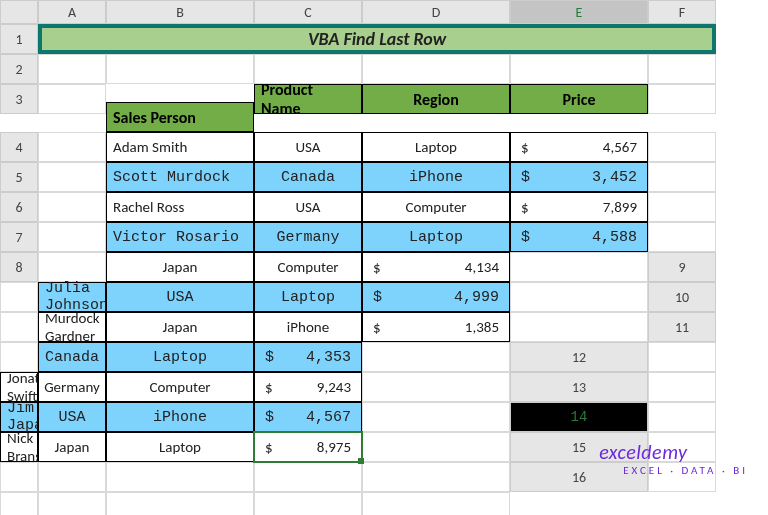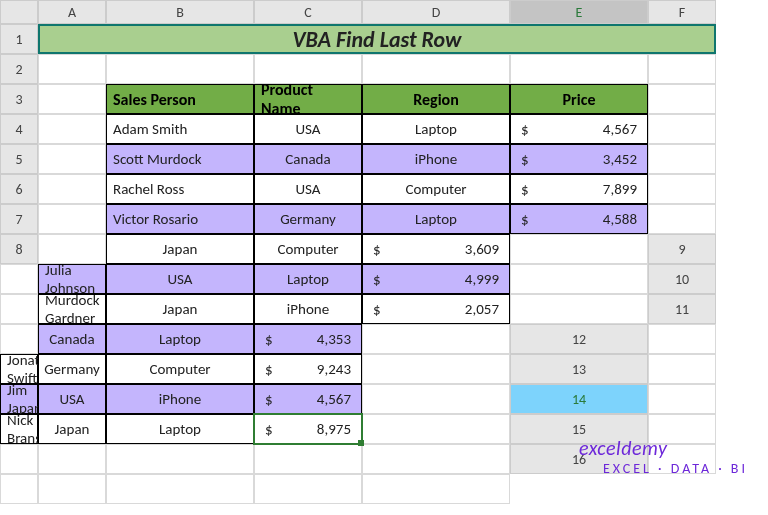--- a/index.html
+++ b/index.html
@@ -32,43 +32,43 @@
     border: 1px solid #d9d9d9;
     height: 30px;
     display: flex;
     align-items: center;
     padding: 0 6px;
     background: #fff;
   }
   .title-merge {
     grid-column: 2 / span 6;
     background: #a9cf8f;
-    border: 2px solid #0f766e;
+    border: 4px solid #0f766e;
     display: flex;
     align-items: center;
     justify-content: center;
     font-weight: bold;
     font-style: italic;
-    font-size: 22px;
+    font-size: 18px;
     height: 30px;
   }
   .th {
     background: #72ad47;
     color: #000;
     font-weight: bold;
     justify-content: center;
     border: 1px solid #000;
     font-size: 16px;
   }
-  .th.left { justify-content: flex-start; }
+  .th.left { justify-content: flex-start; margin-top: 18px; }
   .td { border: 1px solid #000; }
   .center { justify-content: center; }
   .price { justify-content: space-between; padding: 0 10px; }
-  .alt { background: #c4b5fd; }
-  .rowhead.sel { background: #7dd3fc; color: #2a7a3a; }
+  .alt { background: #7dd3fc; font-family: Liberation Mono, monospace; }
+  .rowhead.sel { background: #000000; color: #2a7a3a; font-family: Liberation Mono, monospace; }
   .colhead.sel { background: #c4c4c4; color: #2a7a3a; }
   .active {
     outline: 2px solid #2f7d32;
     outline-offset: -1px;
     position: relative;
     z-index: 2;
   }
   .active::after {
     content: '';
     position: absolute;
@@ -81,21 +81,21 @@
   .watermark {
     position: absolute;
     right: 20px;
     bottom: 38px;
     color: #6d28d9;
     font-size: 20px;
     font-style: italic;
     letter-spacing: 0.5px;
     pointer-events: none;
   }
-  .watermark .sub { font-size: 14px; letter-spacing: 3px; display:block; text-align:center; font-style: normal; padding-left: 24px;}
+  .watermark .sub { font-size: 11px; letter-spacing: 3px; display:block; text-align:center; font-style: normal; padding-left: 24px;}
 </style>
 </head>
 <body>
 
 <div class="sheet">
   <div class="corner"></div>
   <div class="colhead">A</div>
   <div class="colhead">B</div>
   <div class="colhead">C</div>
   <div class="colhead">D</div>
@@ -159,41 +159,41 @@
       <span>$</span>
       <span>4,588</span>
     </div>
     <div class="cell"></div>
     <div class="rowhead">8</div>
     <div class="cell"></div>
     <div class="cell td center">Japan</div>
     <div class="cell td center">Computer</div>
     <div class="cell td price">
       <span>$</span>
-      <span>3,609</span>
+      <span>4,134</span>
     </div>
     <div class="cell"></div>
     <div class="rowhead">9</div>
     <div class="cell"></div>
     <div class="cell td alt">Julia Johnson</div>
     <div class="cell td center alt">USA</div>
     <div class="cell td center alt">Laptop</div>
     <div class="cell td price alt">
       <span>$</span>
       <span>4,999</span>
     </div>
     <div class="cell"></div>
     <div class="rowhead">10</div>
     <div class="cell"></div>
     <div class="cell td">Murdock Gardner</div>
     <div class="cell td center">Japan</div>
     <div class="cell td center">iPhone</div>
     <div class="cell td price">
       <span>$</span>
-      <span>2,057</span>
+      <span>1,385</span>
     </div>
     <div class="cell"></div>
     <div class="rowhead">11</div>
     <div class="cell"></div>
     <div class="cell td center alt">Canada</div>
     <div class="cell td center alt">Laptop</div>
     <div class="cell td price alt">
       <span>$</span>
       <span>4,353</span>
     </div>

